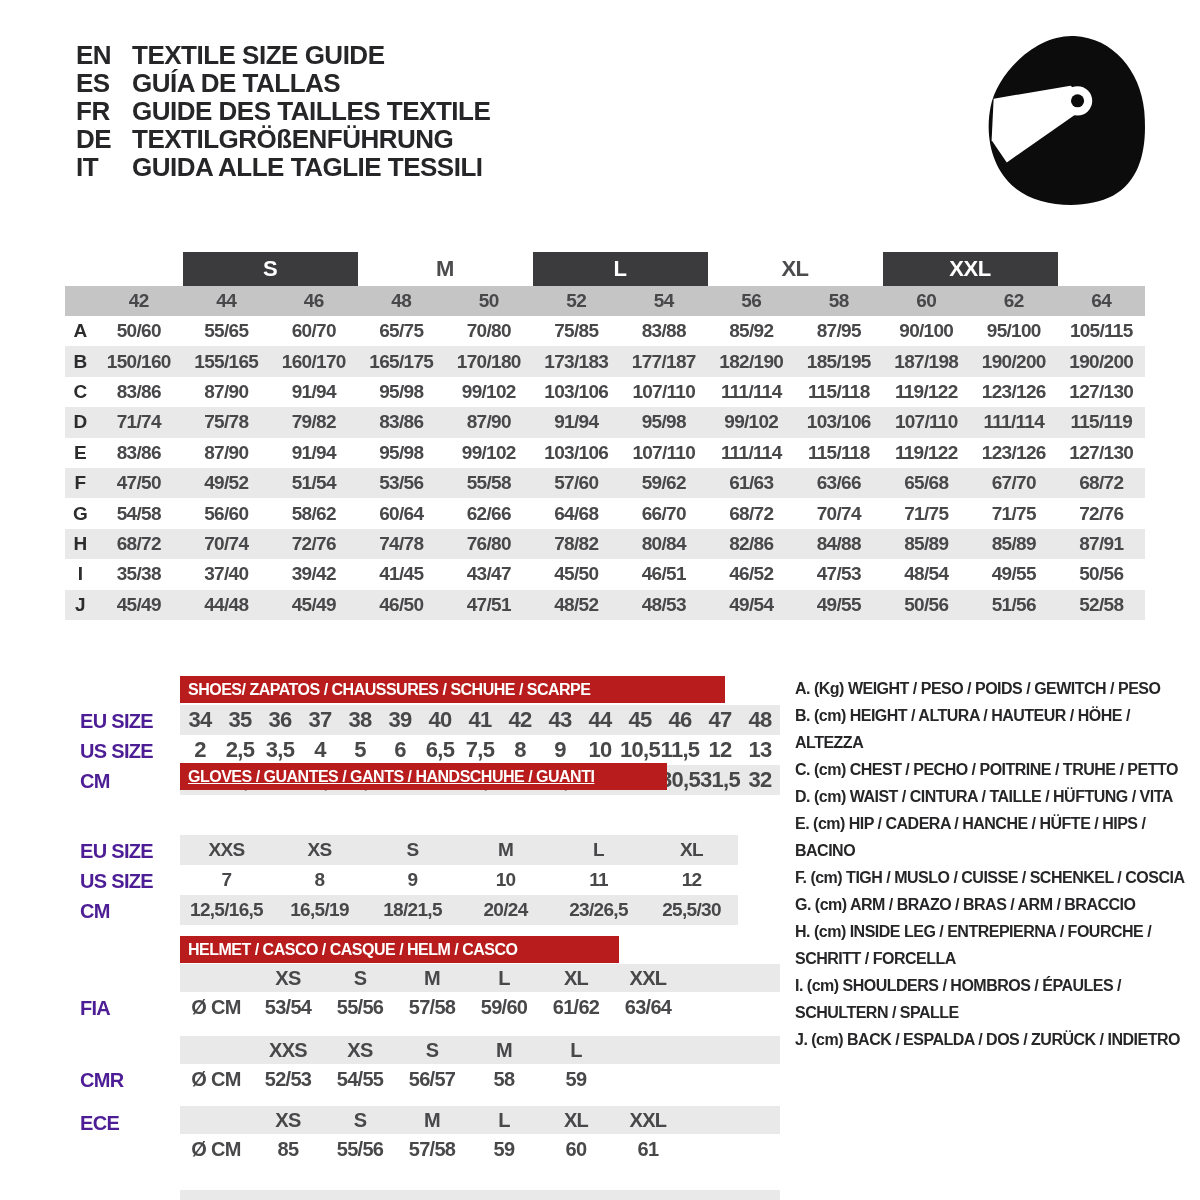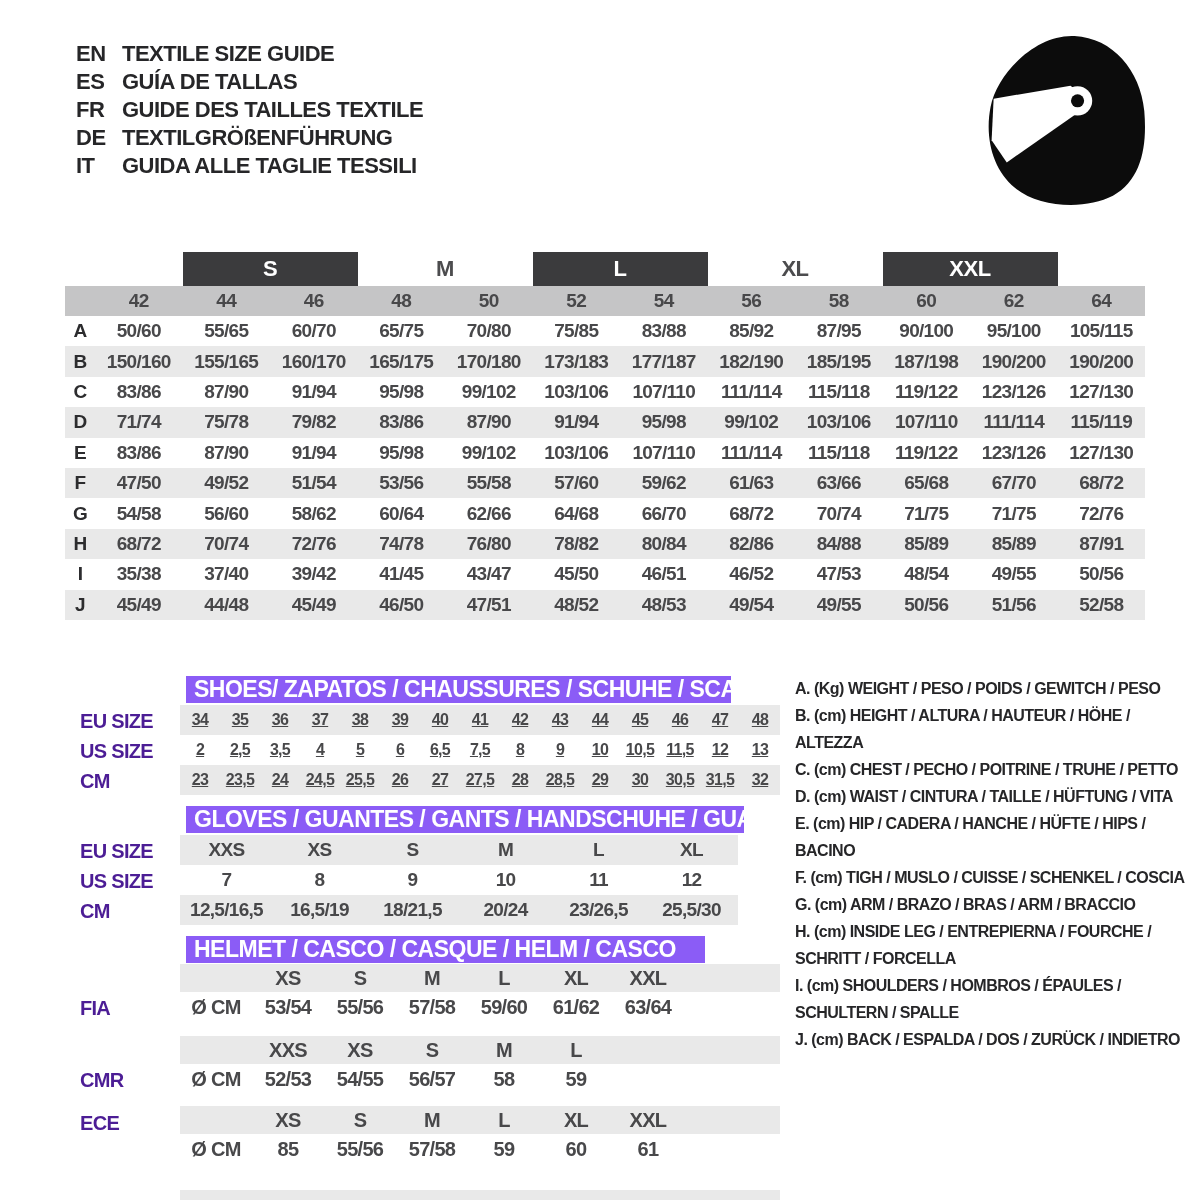--- a/index.html
+++ b/index.html
@@ -8,21 +8,21 @@
     width: 1200px; height: 1200px;
     font-family: "Liberation Sans", sans-serif;
     color: #3e3e40;
   }
   .canvas { position: relative; width: 1200px; height: 1200px; overflow: hidden; background: #fff; }
 
   
   .lang { position: absolute; left: 76px; top: 40px; }
   .lang-row {
     display: grid; grid-template-columns: 46px auto; height: 28px; align-items: center;
-    font-weight: bold; font-size: 22px; letter-spacing: -0.5px; color: #262628;
+    font-weight: bold; font-size: 26px; letter-spacing: -0.5px; color: #262628; gap: 10px;
   }
 
   
   .helmet-logo { position: absolute; left: 975px; top: 28px; width: 195px; height: 182px; }
 
   
   .size-grid {
     position: absolute; left: 65px; top: 252px; width: 1080px;
     display: grid;
     grid-template-columns: 30px repeat(12, 1fr);
@@ -44,46 +44,46 @@
   .cell {
     display: flex; align-items: center; justify-content: center;
     font-weight: bold; font-size: 19px; color: #48484a; letter-spacing: -0.7px;
     white-space: nowrap;
   }
   .band { background: #e9e9e9; }
   .row-label { color: #2c2c2e; }
 
   
   .sec-bar {
-    position: absolute; height: 27px; background: #8b5cf6; color: #ffffff;
+    position: absolute; height: 27px; background: #b91c1c; color: #ffffff;
     display: flex; align-items: center; padding-left: 8px;
-    font-weight: bold; font-size: 23px; letter-spacing: -0.5px; white-space: nowrap; margin-left: 6px;
+    font-weight: bold; font-size: 16px; letter-spacing: -0.5px; white-space: nowrap;
   }
   .bar-shoes  { left: 180px; top: 676px; width: 545px; }
-  .bar-gloves { left: 180px; top: 806px; width: 558px; }
-  .bar-helmet { left: 180px; top: 936px; width: 519px; }
+  .bar-gloves { left: 180px; top: 763px; width: 487px; text-decoration: underline; }
+  .bar-helmet { left: 180px; top: 936px; width: 439px; }
 
   
   .shoes-grid {
     position: absolute; left: 180px; top: 705px;
     display: grid; grid-template-columns: repeat(15, 40px); grid-auto-rows: 30px;
   }
   .gloves-grid {
     position: absolute; left: 180px; top: 835px;
     display: grid; grid-template-columns: repeat(6, 93px); grid-auto-rows: 30px;
   }
   .hgrid { position: absolute; left: 180px; display: grid;
     grid-template-columns: 72px repeat(6, 72px) 96px; }
   .hgrid-fia { top: 964px; grid-template-rows: 28px 30px; }
   .hgrid-cmr { top: 1036px; grid-template-rows: 28px 30px; }
   .hgrid-ece { top: 1106px; grid-template-rows: 28px 30px; }
   .hcell { display: flex; align-items: center; justify-content: center;
     font-weight: bold; font-size: 20px; color: #48484a; letter-spacing: -0.7px; white-space: nowrap; }
 
-  .small-cell { font-size: 16px; text-decoration: underline; }
+  .small-cell { font-size: 22px; }
 
   
   .side-label {
     position: absolute; left: 80px; font-weight: bold; font-size: 20px;
     color: #4c1d95; letter-spacing: -0.7px; white-space: nowrap;
   }
 
   
   .legend { position: absolute; left: 795px; top: 675px; width: 400px; }
   .legend-item {

